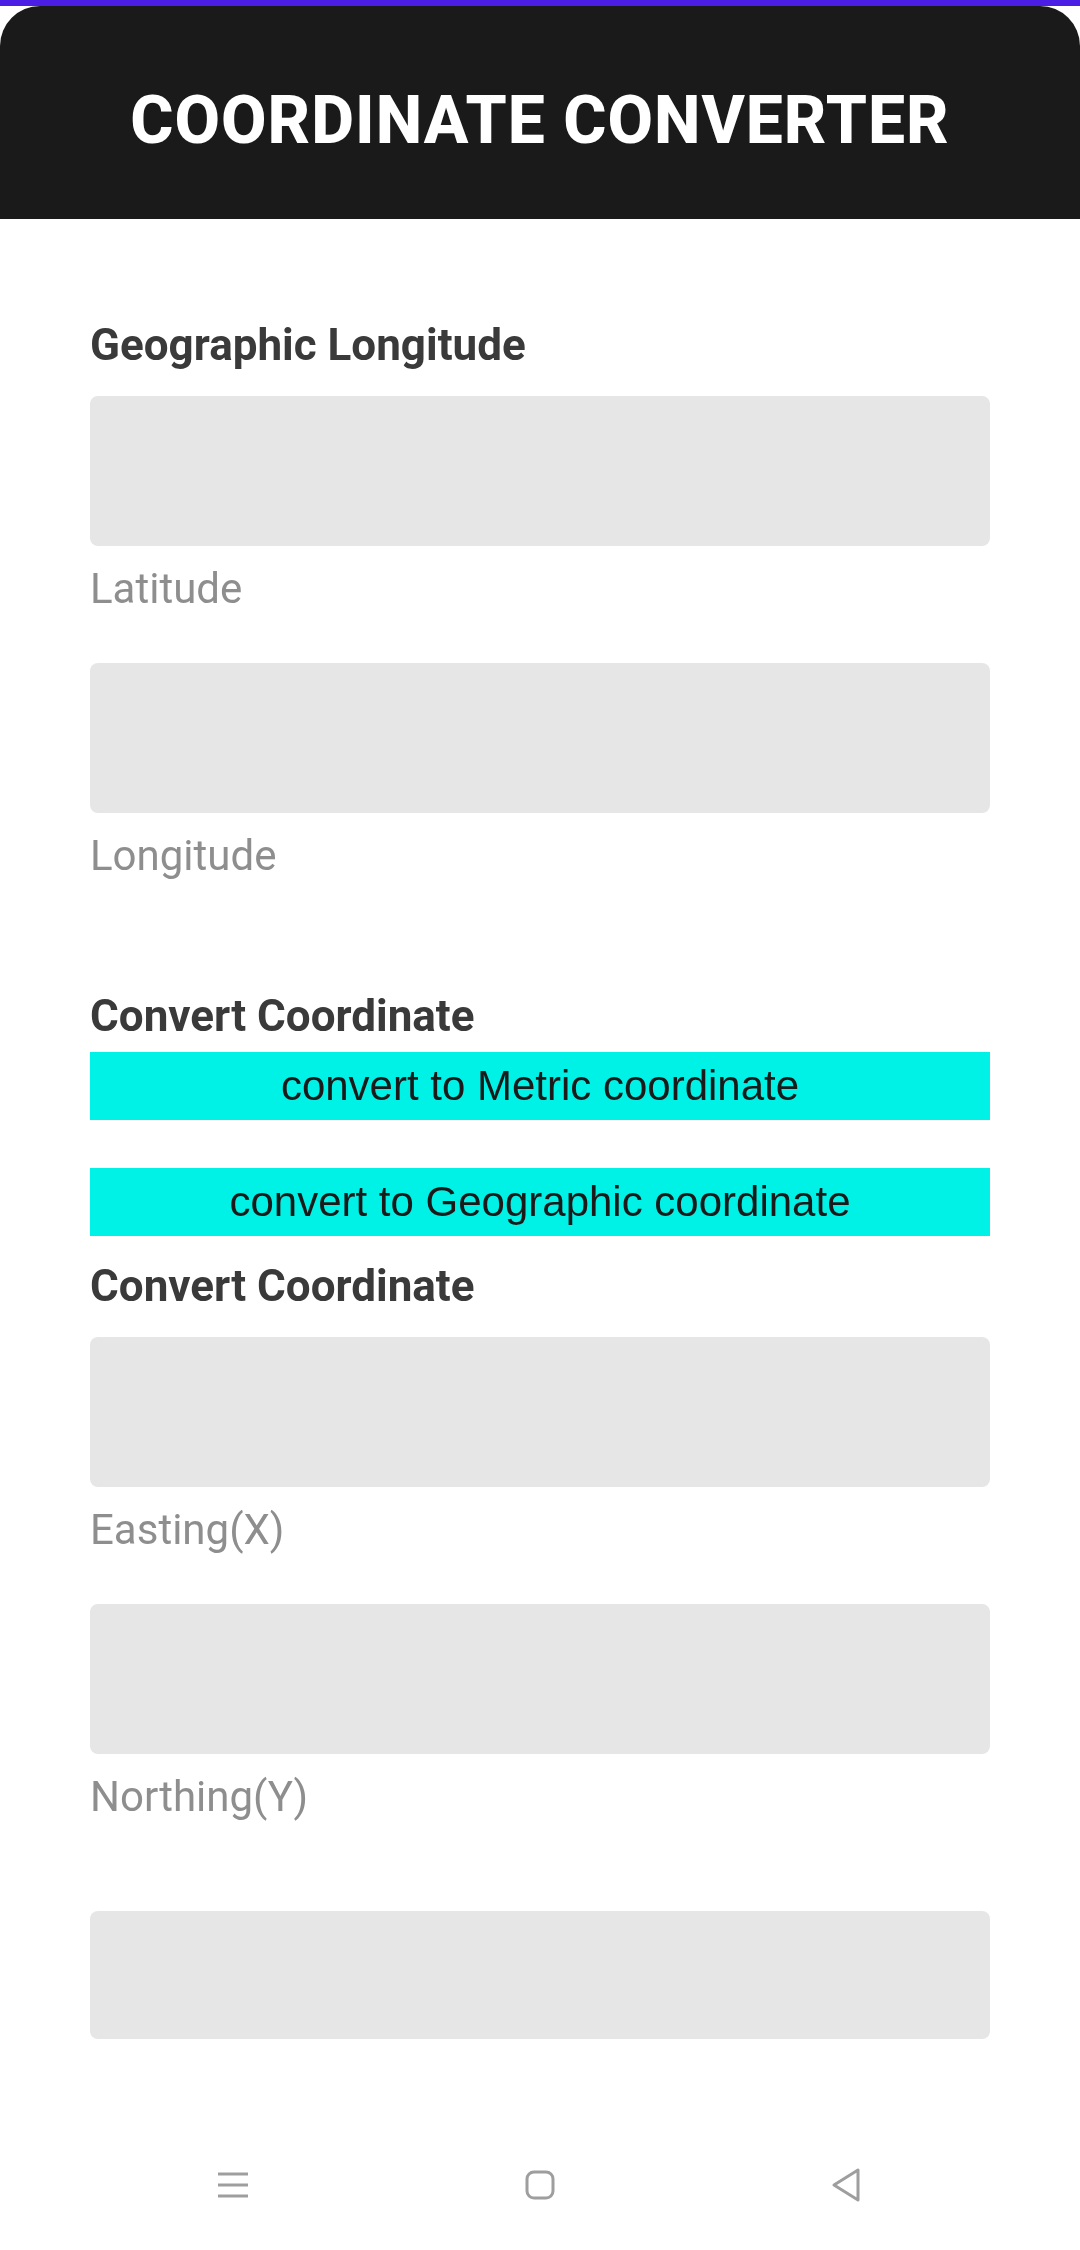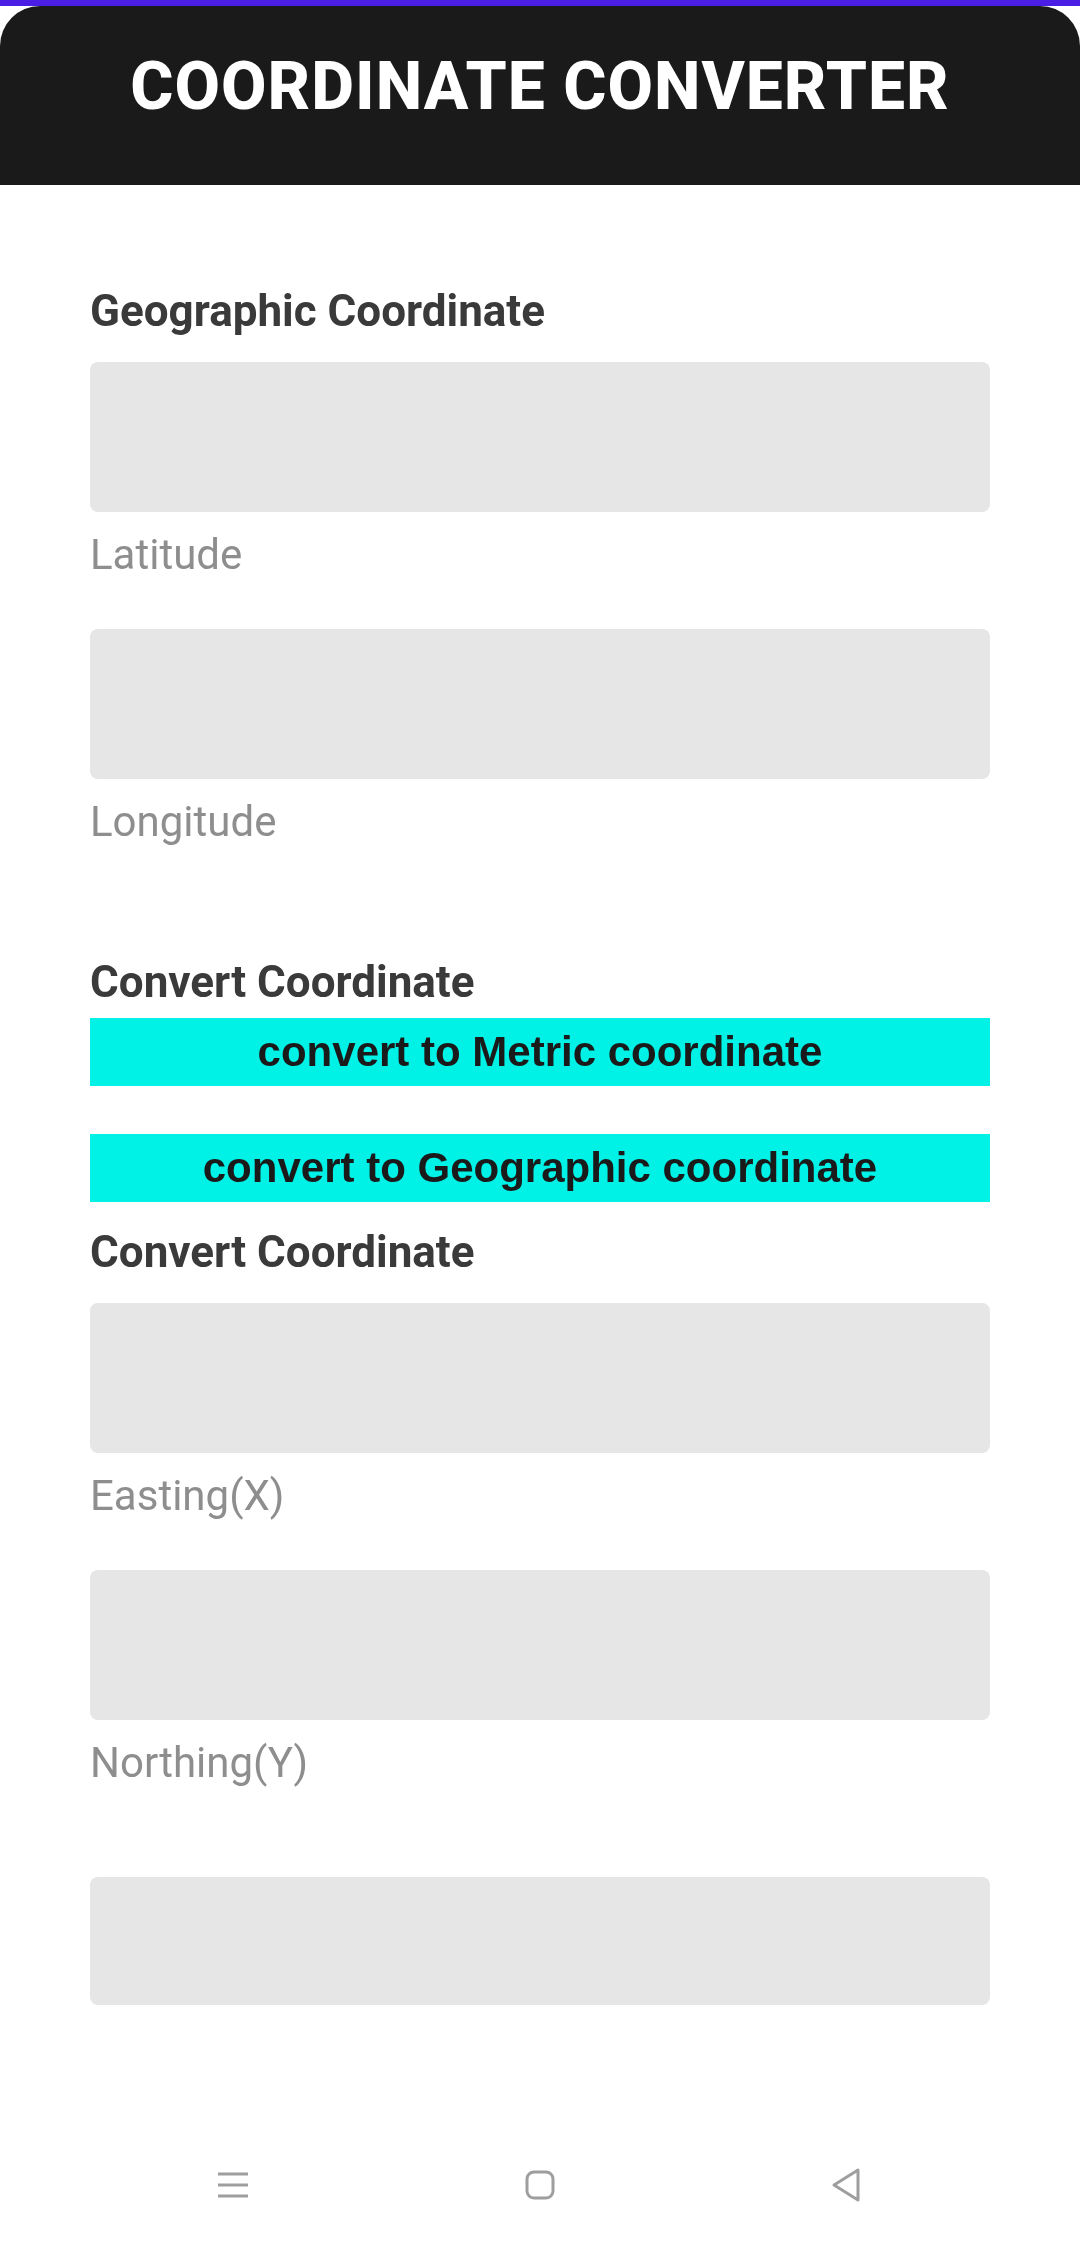--- a/index.html
+++ b/index.html
@@ -16,21 +16,21 @@
       overflow: hidden;
     }
     .status-bar {
       width: 100%;
       height: 6px;
       background: #4b1ee6;
     }
     .header {
       width: 100%;
       background: #1a1a1a;
-      padding: 42px 20px 60px 20px;
+      padding: 76px 20px 60px 20px;
       text-align: center;
       border-top-left-radius: 40px;
       border-top-right-radius: 40px;
     }
     .header-title {
       color: #fff;
       font-size: 66px;
       font-weight: 800;
       letter-spacing: 1px;
     }
@@ -74,21 +74,21 @@
       height: 40px;
     }
     .action-button {
       width: 100%;
       background: #00f2e6;
       color: #1a1a1a;
       border: none;
       font-size: 42px;
       padding: 10px 0;
       text-align: center;
-      font-weight: 700;
+      font-weight: 400;
       cursor: pointer;
       margin-bottom: 48px;
     }
     .action-button:last-of-type {
       margin-bottom: 24px;
     }
     .nav-bar {
       position: absolute;
       bottom: 0;
       left: 0;
@@ -117,21 +117,21 @@
 <body>
 
 <div class="status-bar"></div>
 
 <div class="header">
   <div class="header-title">COORDINATE CONVERTER</div>
 </div>
 
 <div class="content">
 
-  <div class="section-title">Geographic Coordinate</div>
+  <div class="section-title">Geographic Longitude</div>
 
   <div class="input-block">
     <input type="text" class="input-field" style="">
     <div class="input-label">Latitude</div>
   </div>
 
   <div class="input-block">
     <input type="text" class="input-field" style="">
     <div class="input-label">Longitude</div>
   </div>

